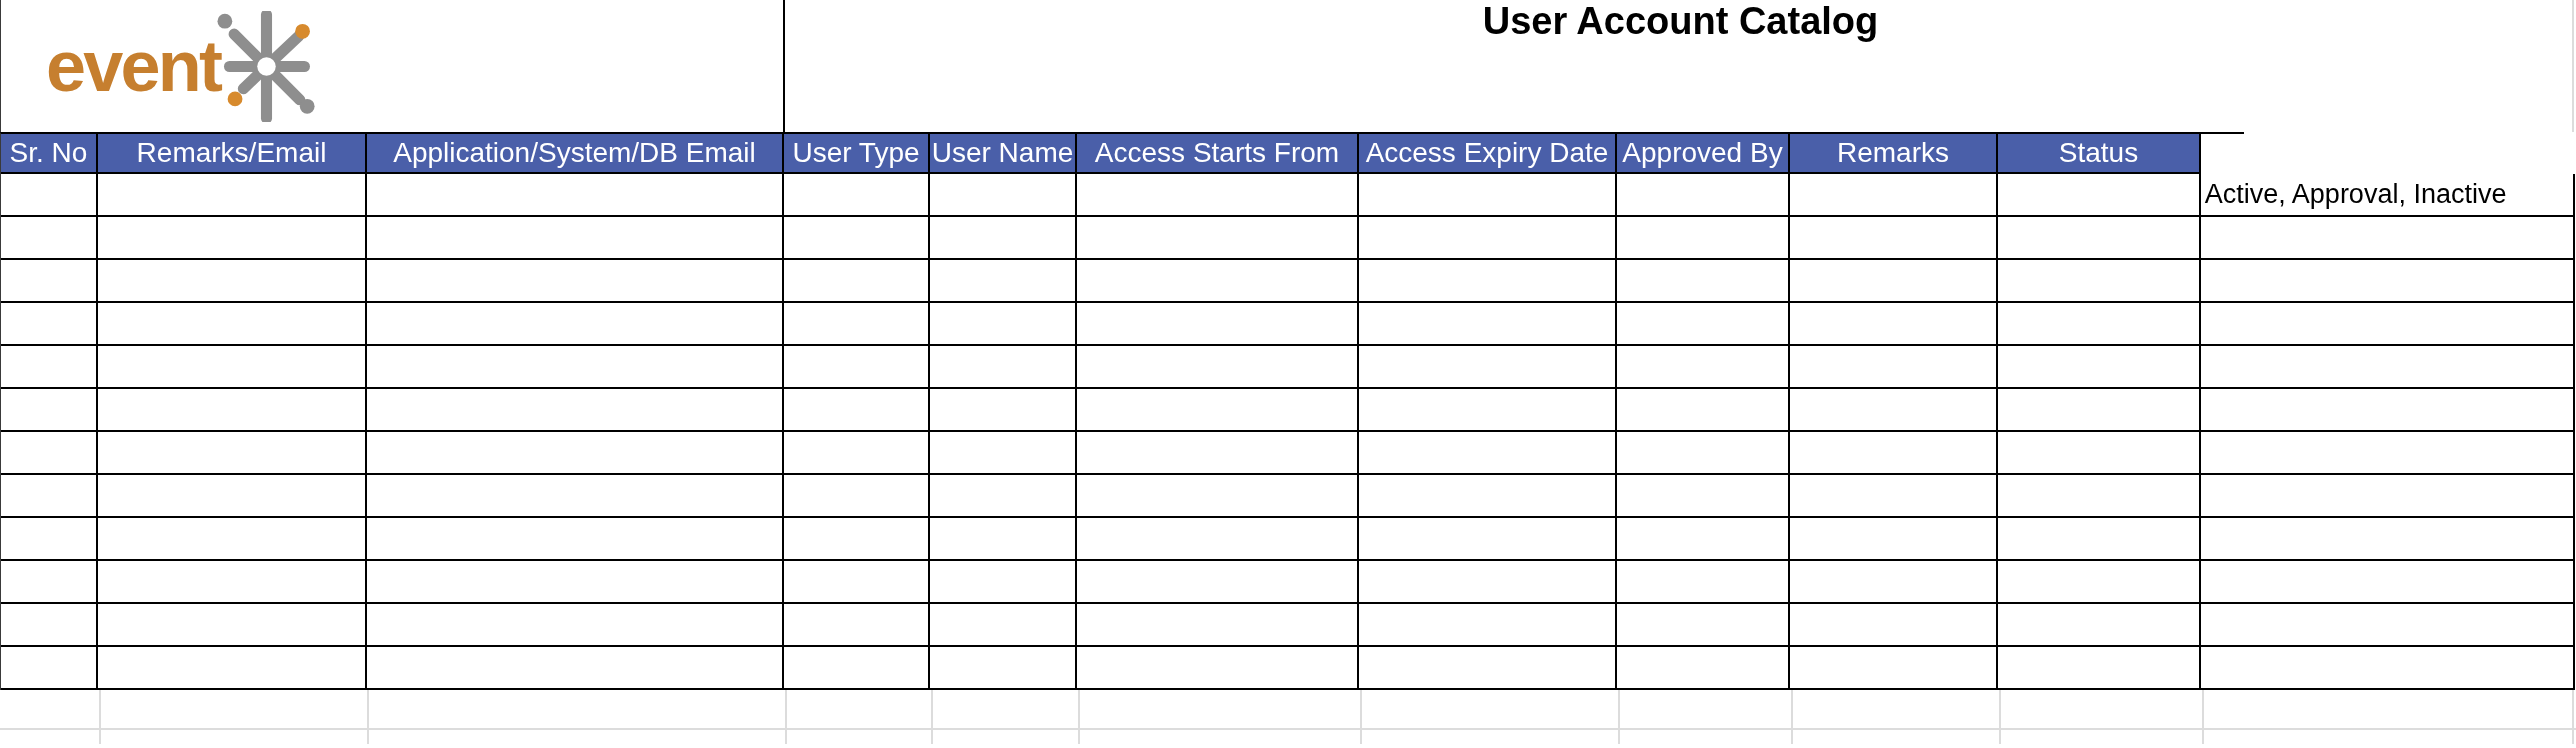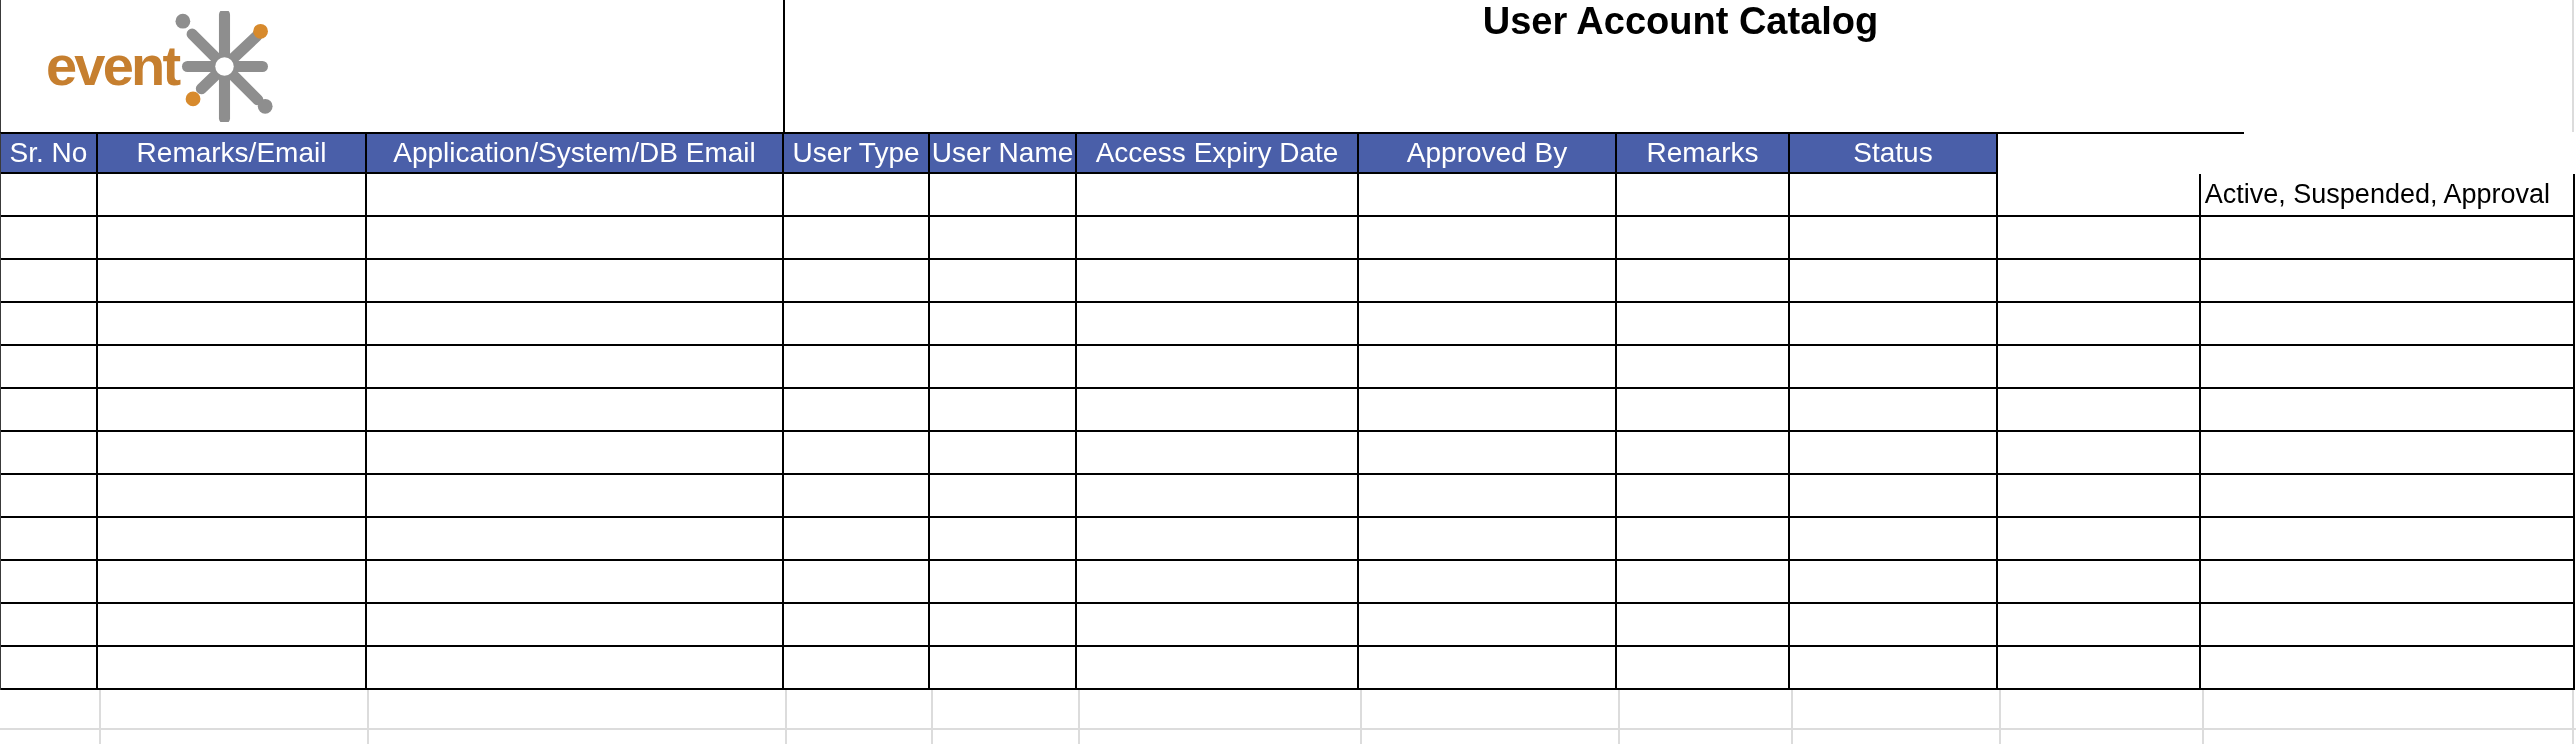--- a/index.html
+++ b/index.html
@@ -27,21 +27,21 @@
   .top-band{display:flex;height:132px;position:relative;}
   .logo-cell{
     width:785px;box-sizing:border-box;
     border-left:1.9px solid var(--outer-left-border);
     border-right:2.8px solid var(--table-border);
     display:flex;align-items:center;
     padding-left:45px;
   }
   .logo{display:flex;align-items:center;}
   .logo-word{
-    font-size:56px;font-weight:700;letter-spacing:-2.8px;
+    font-size:72px;font-weight:700;letter-spacing:-2.8px;
     color:var(--logo-orange);
     line-height:1;
   }
   .logo-star{width:111px;height:111px;margin:0 -9.4px;flex:0 0 auto;}
   .title-cell{
     flex:1;display:flex;align-items:flex-start;justify-content:center;
   }
   .title{font-size:38px;font-weight:700;color:var(--cell-text);}
   .faint-v-top{
     position:absolute;top:0;left:2572px;width:1.9px;height:132px;
@@ -116,38 +116,39 @@
     <div class="faint-v-top"></div>
   </div>
 
   <div class="tbl">
     <div class="hrow">
       <div class="hcell">Sr. No</div>
       <div class="hcell">Remarks/Email</div>
       <div class="hcell">Application/System/DB Email</div>
       <div class="hcell">User Type</div>
       <div class="hcell">User Name</div>
+      <div class="hcell">Access Starts From</div>
       <div class="hcell">Access Expiry Date</div>
       <div class="hcell">Approved By</div>
       <div class="hcell">Remarks</div>
       <div class="hcell">Status</div>
     </div>
     <div id="body-rows">
         <div class="brow">
           <div class="bcell"></div>
           <div class="bcell"></div>
           <div class="bcell"></div>
           <div class="bcell"></div>
           <div class="bcell"></div>
           <div class="bcell"></div>
           <div class="bcell"></div>
           <div class="bcell"></div>
           <div class="bcell"></div>
           <div class="bcell"></div>
-          <div class="bcell">Active, Suspended, Approval</div>
+          <div class="bcell">Active, Approval, Inactive</div>
         </div>
         <div class="brow">
           <div class="bcell"></div>
           <div class="bcell"></div>
           <div class="bcell"></div>
           <div class="bcell"></div>
           <div class="bcell"></div>
           <div class="bcell"></div>
           <div class="bcell"></div>
           <div class="bcell"></div>

